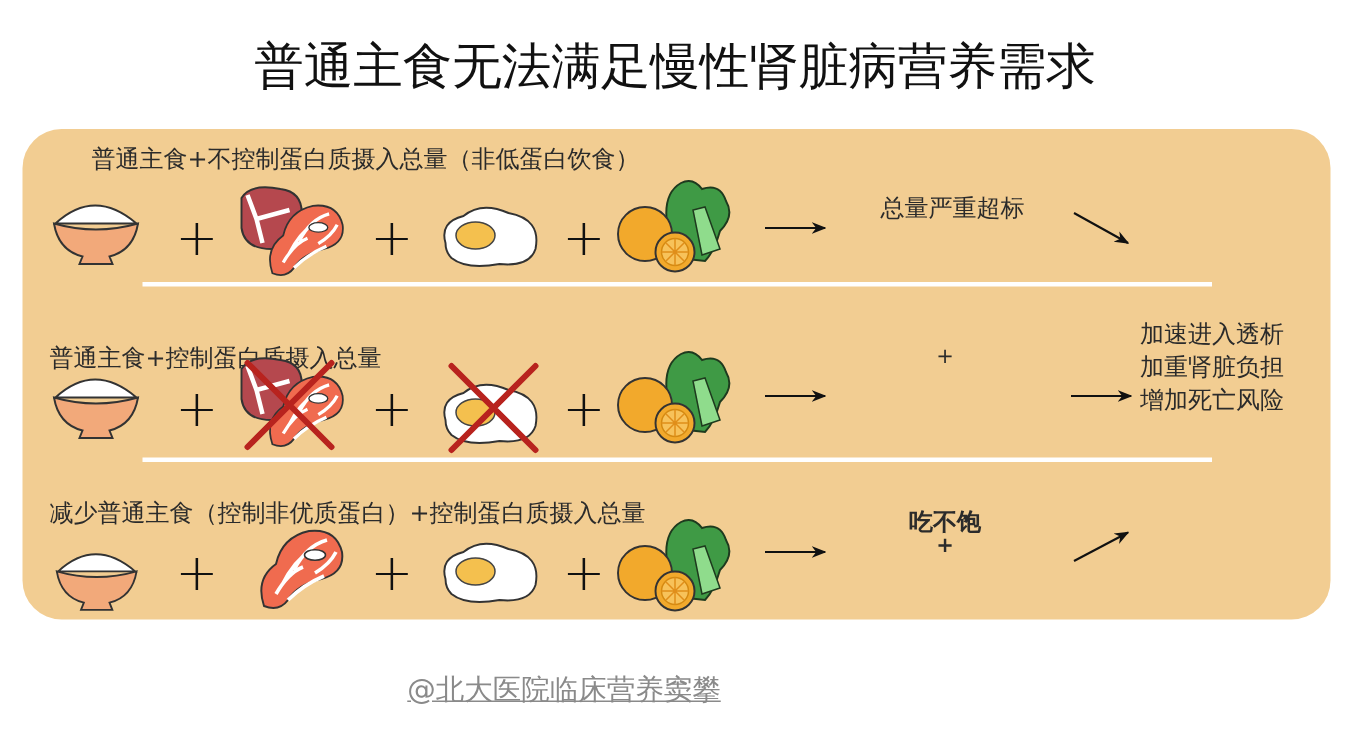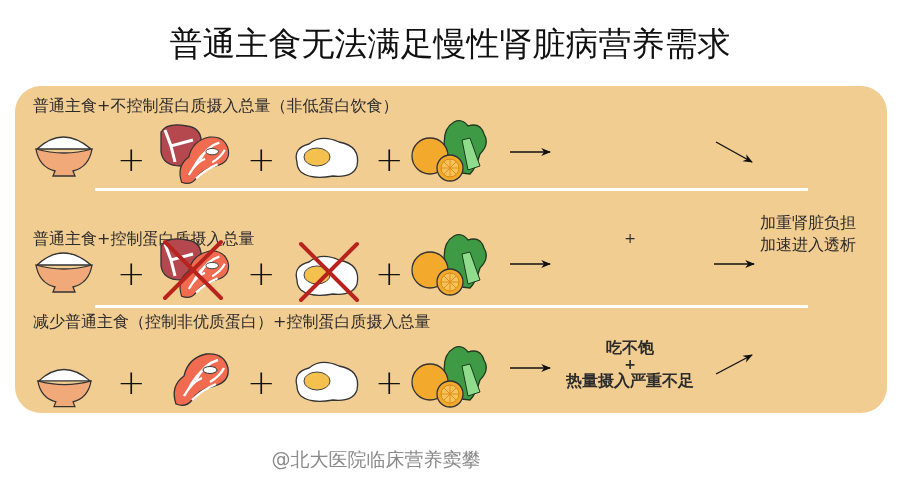--- a/index.html
+++ b/index.html
@@ -10,21 +10,21 @@
   .panel { position:absolute; left:15px; top:86px; width:872px; height:327px;
            background:#f2cd92; border-radius:26px; }
   .divider { position:absolute; height:3px; background:#ffffff; left:95px; width:713px; }
   .row-label { position:absolute; left:33px; font-size:16px; color:#2b2b2b; white-space:nowrap; }
   .plus { position:absolute; font-size:34px; line-height:34px; color:#111; font-weight:300; }
   .icon { position:absolute; }
   .result { position:absolute; text-align:center; font-size:16px; line-height:21px; color:#2b2b2b; }
   .result .p { font-size:14px; line-height:12px; }
   .arrow { position:absolute; }
   .outcome { position:absolute; left:760px; top:212px; font-size:16px; line-height:22px; color:#2b2b2b; }
-  .footer { position:absolute; left:0; top:447px; width:752px; text-align:center; font-size:19px; color:#8a8a8a; }
+  .footer { position:absolute; left:0; top:447px; width:752px; text-align:center; font-size:19px; color:#8a8a8a;text-decoration:underline; }
 </style>
 </head>
 <body>
 
 <svg width="0" height="0" style="position:absolute">
   <defs>
     <g id="bowl">
       <path d="M4 22 Q30 -2 58 22 Z" fill="#ffffff" stroke="#333" stroke-width="1.3"></path>
       <path d="M3 22 Q31 30 59 22 Q56 40 40 44 L42 49 L20 49 L22 44 Q6 40 3 22 Z" fill="#f2a97a" stroke="#333" stroke-width="1.3"></path>
     </g>
@@ -58,21 +58,21 @@
   </defs>
 </svg>
 
 <div class="title">普通主食无法满足慢性肾脏病营养需求</div>
 
 <div class="panel"></div>
 
 <div class="divider" style="top:188px;"></div>
 <div class="divider" style="top:305px;"></div>
 
-<div class="row-label" style="top:96px;">普通主食+不控制蛋白质摄入总量（非低蛋白饮食）</div>
+<div class="row-label" style="top:96px;margin-left:28px;">普通主食+不控制蛋白质摄入总量（非低蛋白饮食）</div>
 <svg class="icon" style="left:33px;top:127px;" width="64" height="52">
     <use href="#bowl"></use>
   </svg>
 <div class="plus" style="left:117px;top:142px;">+</div>
 <svg class="icon" style="left:155px;top:122px;" width="80" height="68">
   <g transform="translate(2,0)">
       <use href="#meat"></use>
     </g>
     <g transform="translate(14,8) scale(0.9)">
       <use href="#salmon"></use>
@@ -83,20 +83,21 @@
     <use href="#egg"></use>
   </svg>
 <div class="plus" style="left:375px;top:142px;">+</div>
 <svg class="icon" style="left:410px;top:120px;" width="84" height="66">
     <use href="#veg"></use>
   </svg>
 <svg class="arrow" style="left:508px;top:146px;" width="46" height="12">
     <line x1="2" y1="6" x2="42" y2="6" stroke="#111" stroke-width="1.4" marker-end="url(#ah)"></line>
   </svg>
 <div class="result" style="left:560px;top:128px;width:150px;">
+  <div>总量严重超标</div>
 </div>
 <svg class="arrow" style="left:714px;top:140px;" width="42" height="26">
     <line x1="2" y1="2" x2="38" y2="22" stroke="#111" stroke-width="1.4" marker-end="url(#ah)"></line>
   </svg>
 
 <div class="row-label" style="top:205px;margin-top:24px;">普通主食+控制蛋白质摄入总量</div>
 <svg class="icon" style="left:33px;top:243px;" width="64" height="52">
     <use href="#bowl"></use>
   </svg>
 <div class="plus" style="left:117px;top:256px;">+</div>
@@ -128,25 +129,26 @@
     <line x1="2" y1="6" x2="42" y2="6" stroke="#111" stroke-width="1.4" marker-end="url(#ah)"></line>
   </svg>
 <div class="result" style="left:545px;top:232px;width:170px;">
   <div class="p">+</div>
 </div>
 <svg class="arrow" style="left:712px;top:258px;" width="46" height="12">
     <line x1="2" y1="6" x2="42" y2="6" stroke="#111" stroke-width="1.4" marker-end="url(#ah)"></line>
   </svg>
 
 <div class="outcome">
+  <div>加速进入透析</div>
   <div>加重肾脏负担</div>
-  <div>加速进入透析</div>
+  <div>增加死亡风险</div>
 </div>
 
-<div class="row-label" style="top:312px;">减少普通主食（控制非优质蛋白）+控制蛋白质摄入总量</div>
+<div class="row-label" style="top:332px;">减少普通主食（控制非优质蛋白）+控制蛋白质摄入总量</div>
 <svg class="icon" style="left:35px;top:360px;" width="64" height="52">
     <g transform="scale(0.95)">
       <use href="#bowl"></use>
     </g>
   </svg>
 <div class="plus" style="left:117px;top:365px;">+</div>
 <svg class="icon" style="left:162px;top:346px;" width="72" height="66">
     <use href="#salmon"></use>
   </svg>
 <div class="plus" style="left:247px;top:365px;">+</div>
@@ -156,19 +158,18 @@
 <div class="plus" style="left:375px;top:365px;">+</div>
 <svg class="icon" style="left:410px;top:346px;" width="84" height="66">
     <use href="#veg"></use>
   </svg>
 <svg class="arrow" style="left:508px;top:362px;" width="46" height="12">
     <line x1="2" y1="6" x2="42" y2="6" stroke="#111" stroke-width="1.4" marker-end="url(#ah)"></line>
   </svg>
 <div class="result" style="left:545px;top:337px;width:170px;font-weight:bold;">
   <div>吃不饱</div>
   <div class="p">+</div>
-  <div>热量摄入严重不足</div>
 </div>
 <svg class="arrow" style="left:714px;top:352px;" width="42" height="26">
     <line x1="2" y1="22" x2="38" y2="3" stroke="#111" stroke-width="1.4" marker-end="url(#ah)"></line>
   </svg>
 
 <div class="footer">@北大医院临床营养窦攀</div>
 
 </body></html>

